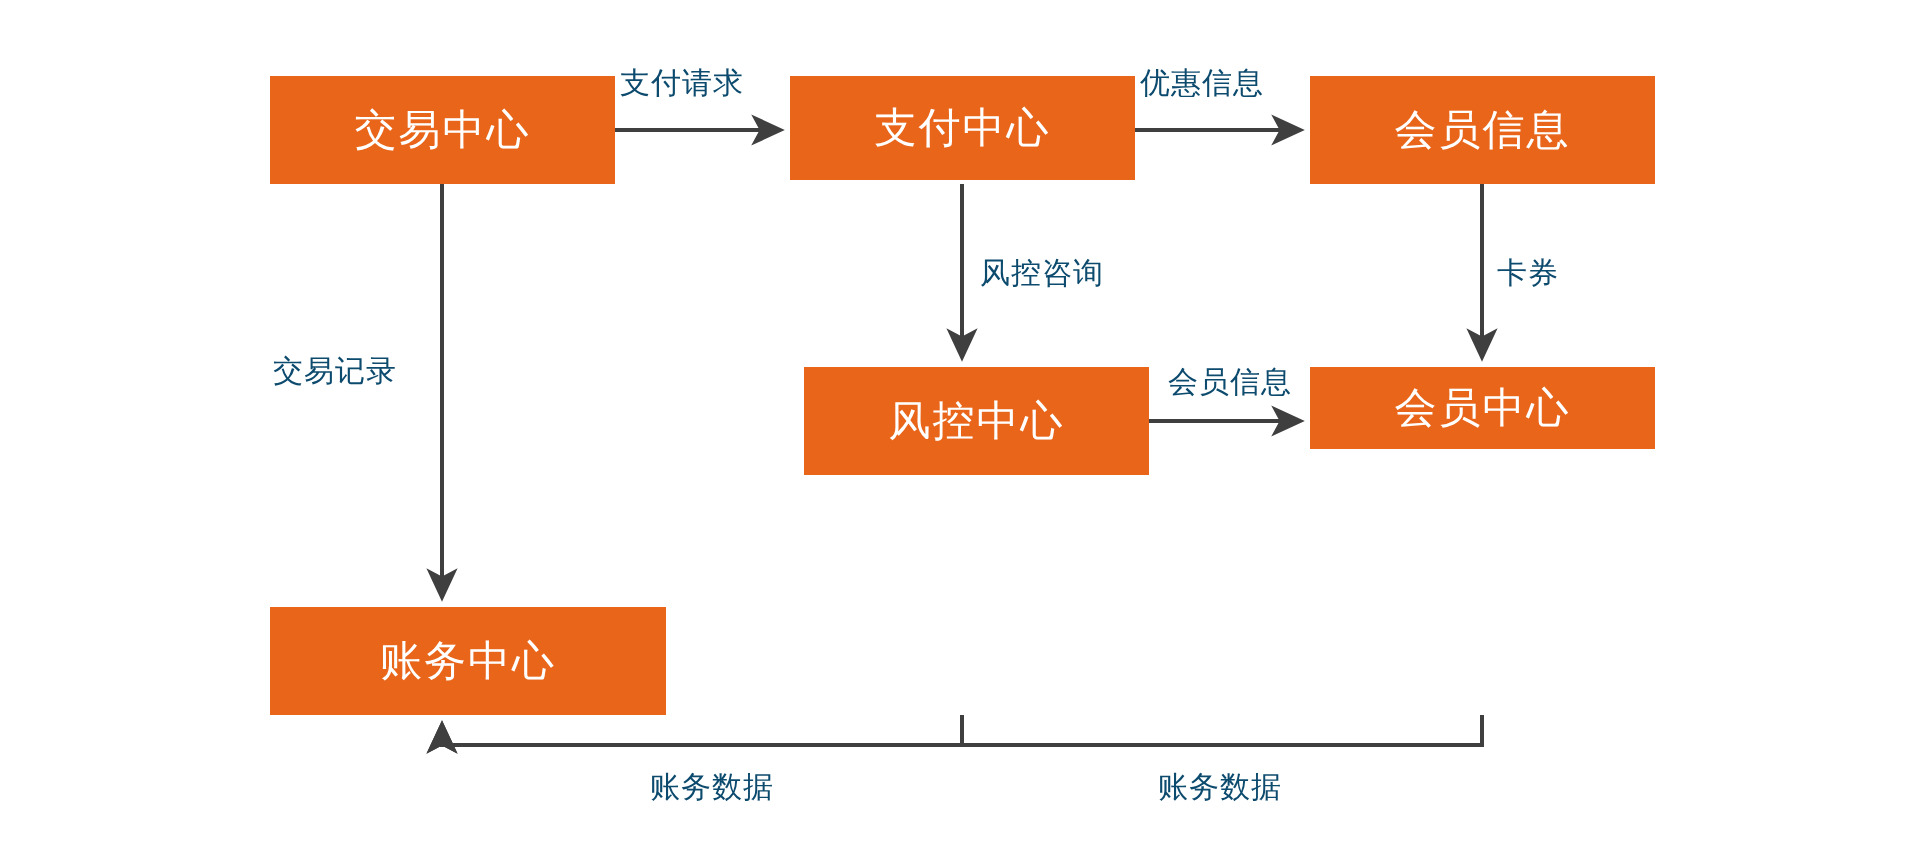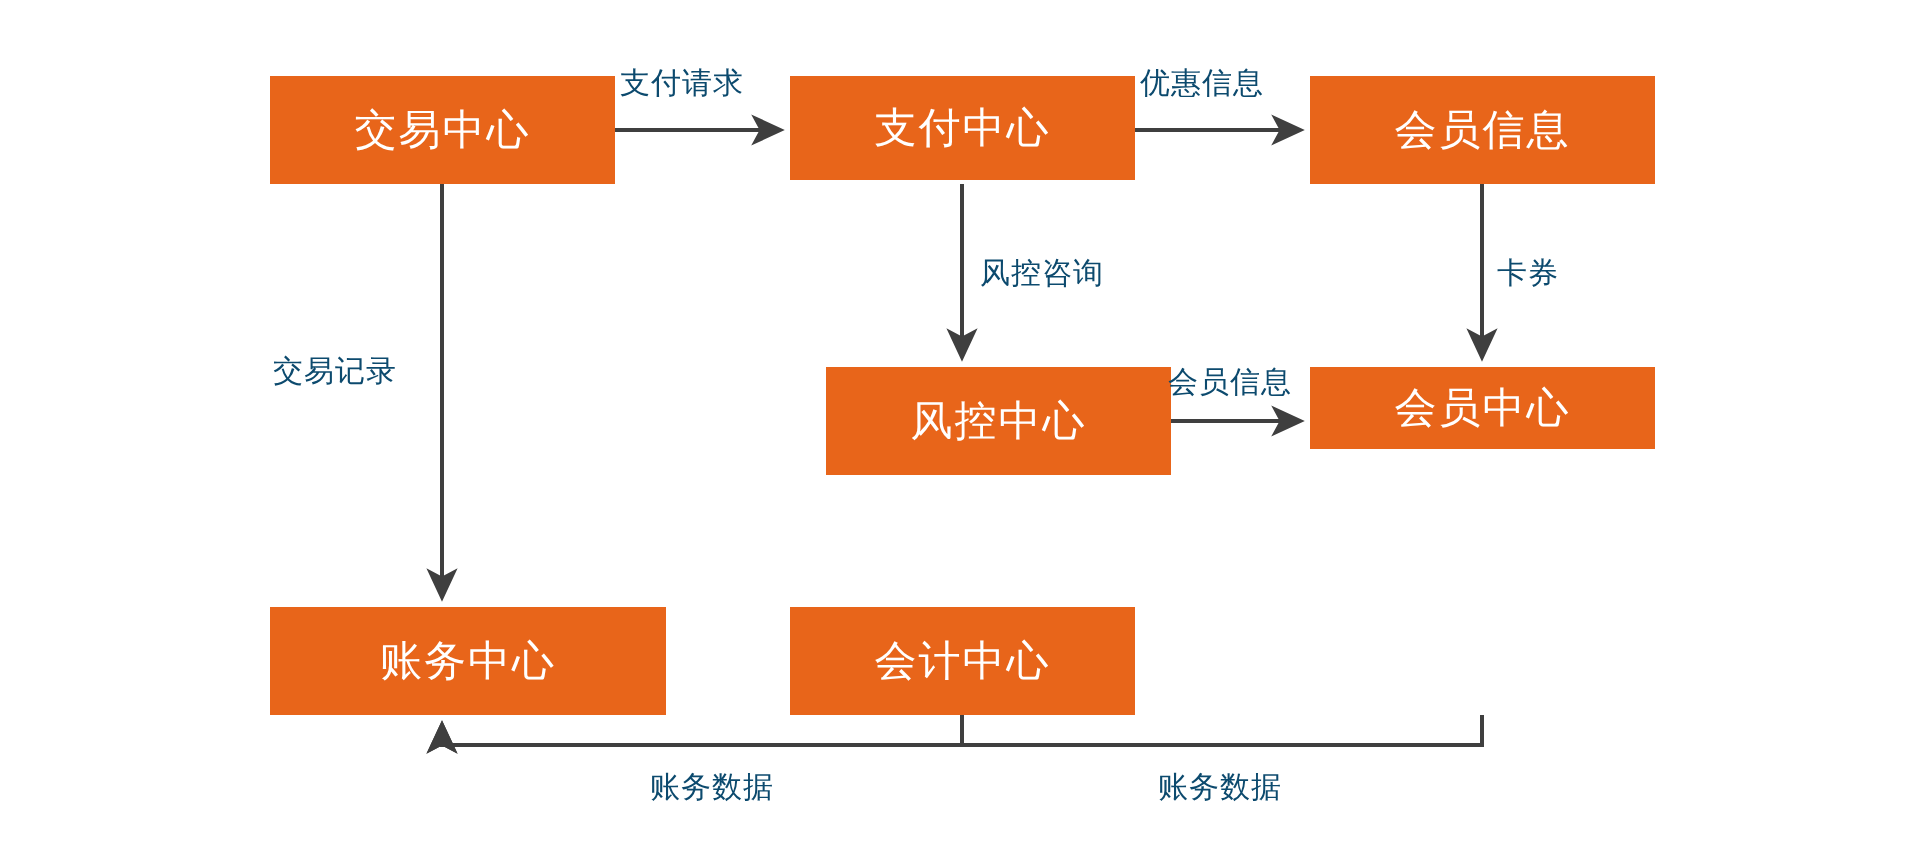--- a/index.html
+++ b/index.html
@@ -79,35 +79,32 @@
   </div>
 
   <div class="node-box" style="left:790px; top:76px; width:345px; height:104px; background:#E8651A;">
     <span>支付中心</span>
   </div>
 
   <div class="node-box" style="left:1310px; top:76px; width:345px; height:108px; background:#E8651A;">
     <span>会员信息</span>
   </div>
 
-  <div class="node-box" style="left:826px; top:367px; width:345px; height:108px; background:#E8651A;">
+  <div class="node-box" style="left:804px; top:367px; width:345px; height:108px; background:#E8651A;">
     <span>风控中心</span>
   </div>
 
   <div class="node-box" style="left:1310px; top:367px; width:345px; height:82px; background:#E8651A;">
     <span>会员中心</span>
   </div>
 
   <div class="node-box" style="left:270px; top:607px; width:396px; height:108px; background:#E8651A;">
     <span>账务中心</span>
   </div>
 
-  <div class="node-box" style="left:790px; top:607px; width:345px; height:108px; background:#E8651A;">
-    <span>会计中心</span>
-  </div>
 
 
   <div class="edge-label" style="left:620px; top:68px;">支付请求</div>
 
   <div class="edge-label" style="left:1140px; top:68px;">优惠信息</div>
 
   <div class="edge-label" style="left:980px; top:258px;">风控咨询</div>
 
   <div class="edge-label" style="left:1497px; top:258px;">卡券</div>
 

